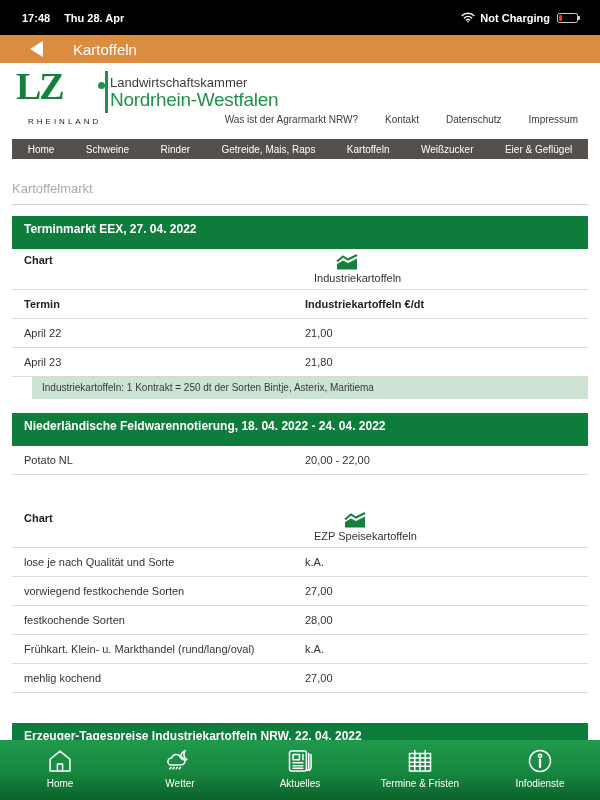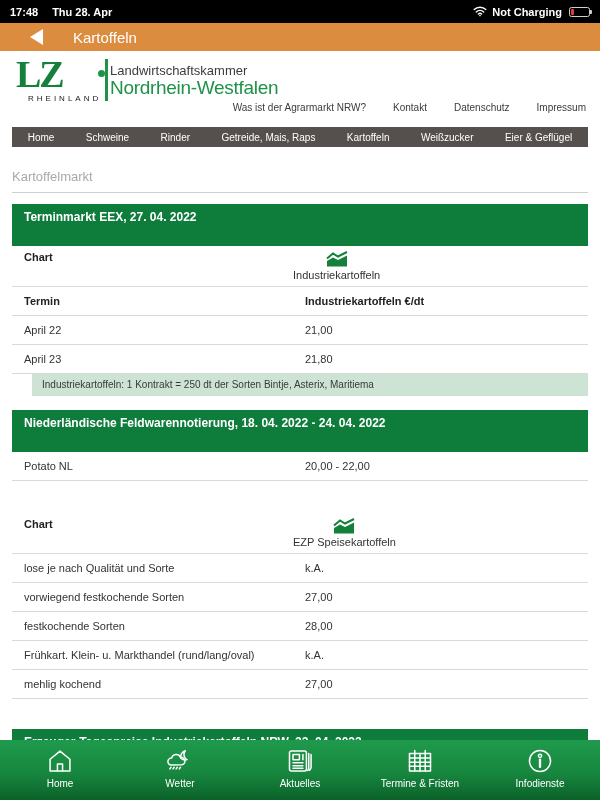--- a/index.html
+++ b/index.html
@@ -12,72 +12,72 @@
     --nav-gray:#55504d;
     --note-green:#cde3d4;
     --battery-red:#e8392e;
     --sep:#d9d9d9;
   }
   *{margin:0;padding:0;box-sizing:border-box;}
   html,body{width:600px;height:800px;overflow:hidden;}
   body{font-family:"Liberation Sans",sans-serif;background:#fff;position:relative;}
 
   
-  .status-bar{height:23px;background:#000;color:#fff;display:flex;align-items:center;
-    justify-content:space-between;padding:0 10px;font-size:11px;gap:32px;}
+  .status-bar{height:35px;background:#000;color:#fff;display:flex;align-items:center;
+    justify-content:space-between;padding:0 22px;font-size:11px;gap:32px;}
   .status-left{display:flex;gap:14px;align-items:center;}
   .status-left .time{font-weight:bold;}
   .status-left .date{font-weight:bold;}
   .status-right{display:flex;gap:5px;align-items:center;font-weight:bold;}
   .battery{position:relative;width:21px;height:10px;border:1px solid #cfcfcf;border-radius:2.5px;margin-left:2px;}
   .battery .level{position:absolute;left:1px;top:1px;bottom:1px;width:3px;background:var(--battery-red);border-radius:1px;}
   .battery .nub{position:absolute;right:-3px;top:2.5px;width:2px;height:4px;background:#cfcfcf;border-radius:0 1px 1px 0;}
 
   
   .app-bar{height:28px;background:var(--orange);display:flex;align-items:center;color:#fff;}
   .back-btn{width:0;height:0;border-top:8px solid transparent;border-bottom:8px solid transparent;
     border-right:13px solid #fff;margin-left:30px;cursor:pointer;}
   .app-title{font-size:15px;margin-left:30px;}
 
   
   .site-header{height:70px;background:#fff;position:relative;}
   .lz-logo{position:absolute;left:16px;top:5px;text-align:left;}
   .lz-logo .lz{font-family:"Liberation Serif",serif;font-weight:bold;font-size:38px;line-height:36px;
     color:var(--logo-green);letter-spacing:-2px;}
-  .lz-logo .region{font-size:8px;letter-spacing:3px;color:#1a1a1a;margin-top:2px;padding-left:12px;}
+  .lz-logo .region{font-size:8px;letter-spacing:3px;color:#1a1a1a;margin-top:13px;padding-left:12px;}
   .lwk-logo{position:absolute;left:98px;top:7px;display:flex;align-items:center;}
   .lwk-mark{position:relative;width:10px;height:44px;margin-right:2px;}
   .lwk-mark .dot{position:absolute;left:0;top:12px;width:7px;height:7px;border-radius:50%;background:var(--lwk-green);}
   .lwk-mark .bar{position:absolute;left:7px;top:1px;width:2.5px;height:42px;background:var(--lwk-green);}
   .lwk-text .l1{font-size:13px;color:#3c3c3b;line-height:15px;}
   .lwk-text .l2{font-size:19px;color:var(--lwk-green);line-height:20px;letter-spacing:-0.3px;}
-  .header-links{position:absolute;right:14px;bottom:8px;display:flex;gap:27px;}
+  .header-links{position:absolute;right:22px;bottom:8px;display:flex;gap:27px;}
   .header-links a{font-size:10px;color:#3b3b3b;text-decoration:none;}
 
   
   .top-nav{margin:6px 12px 0;height:20px;background:var(--nav-gray);display:flex;align-items:center;
     justify-content:space-around;}
   .top-nav .nav-item{color:#fff;font-size:10px;cursor:pointer;white-space:nowrap;}
 
   
   .page-title{margin:22px 12px 0;font-size:13px;color:#a9a9a9;padding-bottom:8px;border-bottom:1px solid #cfcfcf;}
 
   .section{margin:0 12px;}
   .sec-header{background:var(--green);color:#fff;font-weight:bold;font-size:12px;
-    padding:7px 12px 22px;line-height:13px;}
+    padding:7px 12px 13px;line-height:13px;}
   .m-t-11{margin-top:11px;} .m-t-26{margin-top:14px;} .m-t-32{margin-top:32px;} .m-t-30{margin-top:30px;}
 
   .row{display:flex;align-items:flex-start;border-bottom:1px solid var(--sep);padding:8px 12px;font-size:11px;color:#333;}
   .row .cell-l{width:281px;flex:0 0 281px;padding-right:8px;}
   .row .cell-r{flex:1;}
   .row.bold .cell-l,.row.bold .cell-r{font-weight:bold;color:#222;}
   .row.chart-row{padding:5px 12px;}
   .chart-stack{display:inline-block;text-align:center;margin-left:-12px;}
   .chart-stack svg{display:block;margin:0 auto 1px;}
-  .chart-stack .chart-label{font-size:11px;color:#333;}
+  .chart-stack .chart-label{font-size:11px;color:#333;margin-left:21px;}
 
   .note-bar{background:var(--note-green);color:#3a3a3a;font-size:10px;padding:5px 10px;line-height:12px;margin-left:20px;}
 
   
   .tab-bar{position:absolute;left:0;right:0;bottom:0;height:60px;z-index:10;
     background:linear-gradient(180deg,var(--green-bright) 0%,#17873f 55%,var(--green-dark) 100%);
     display:flex;align-items:stretch;}
   .tab-item{flex:1;display:flex;flex-direction:column;align-items:center;justify-content:flex-start;
     padding-top:7px;cursor:pointer;color:#fff;}
   .tab-item svg{height:28px;}

